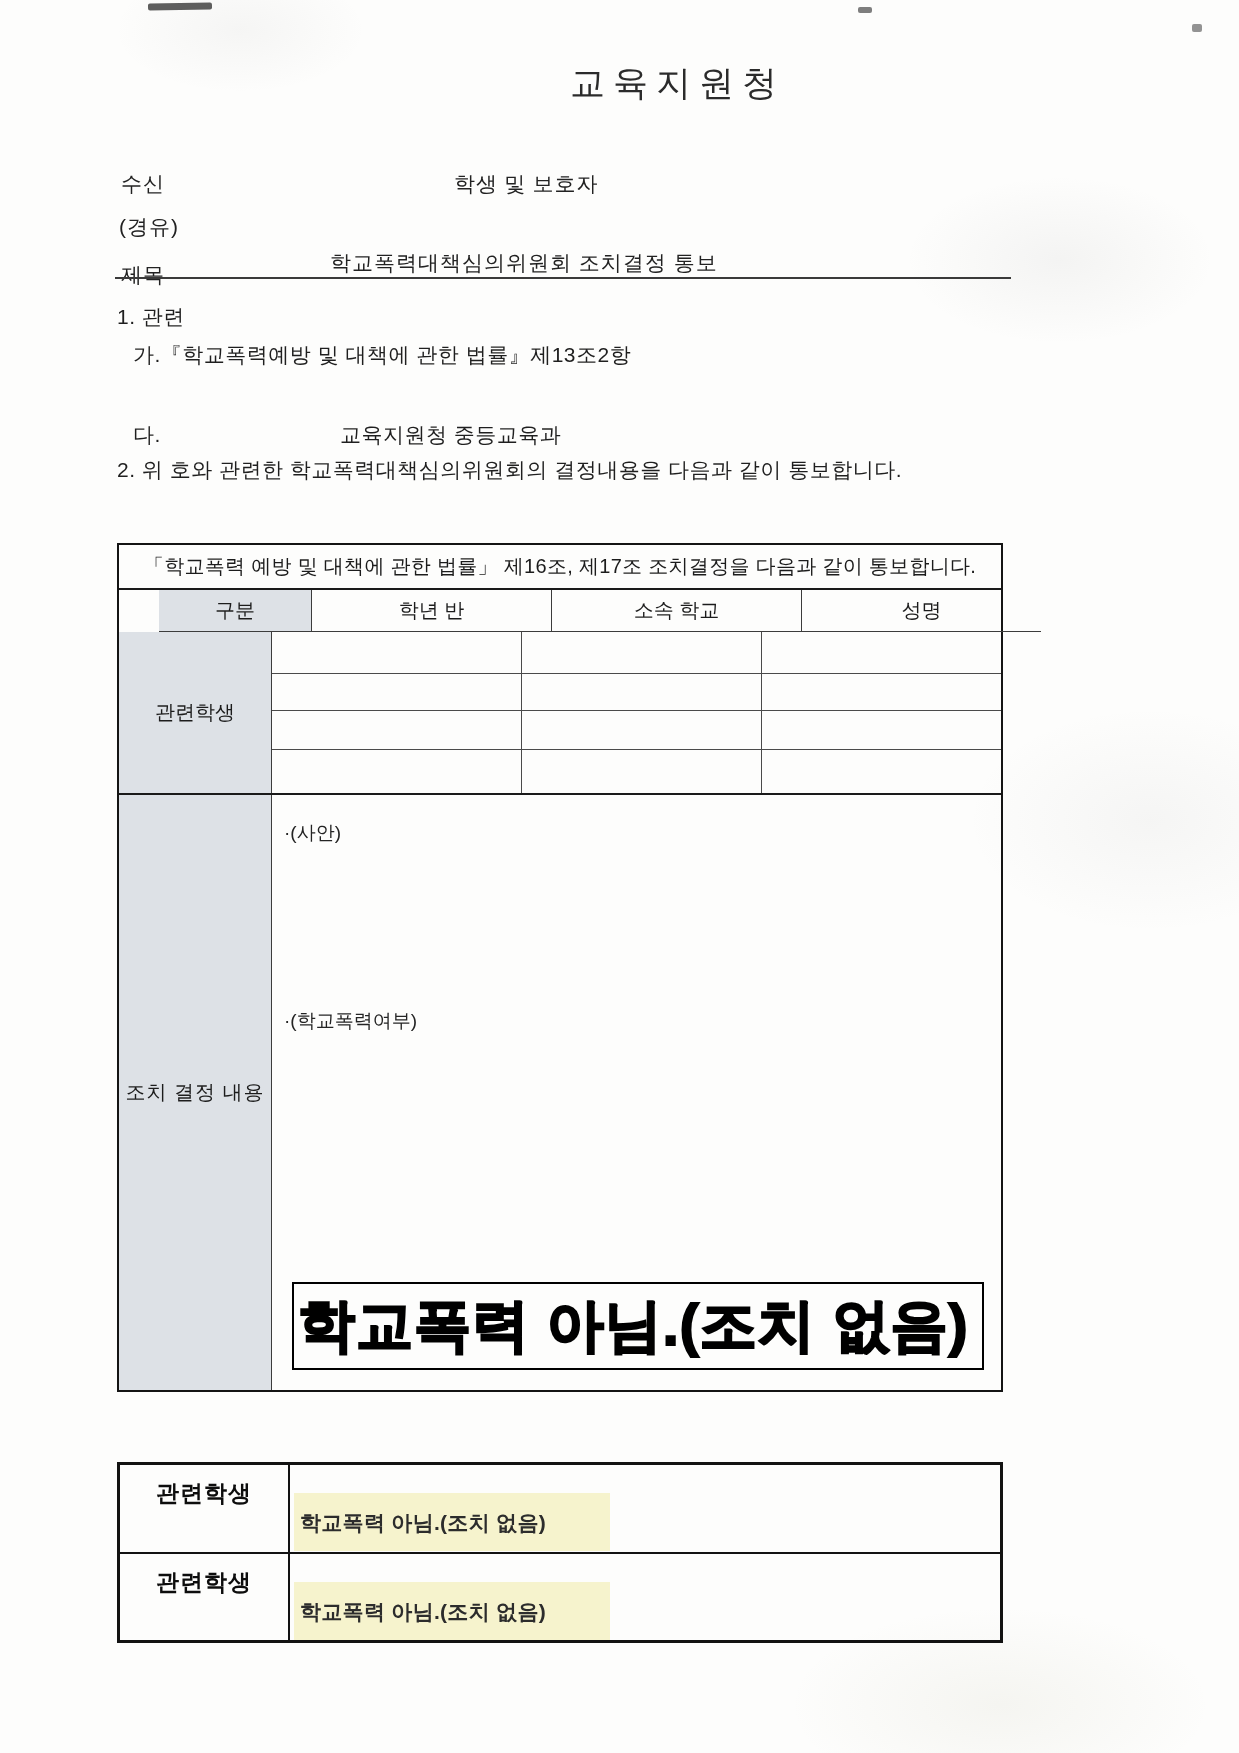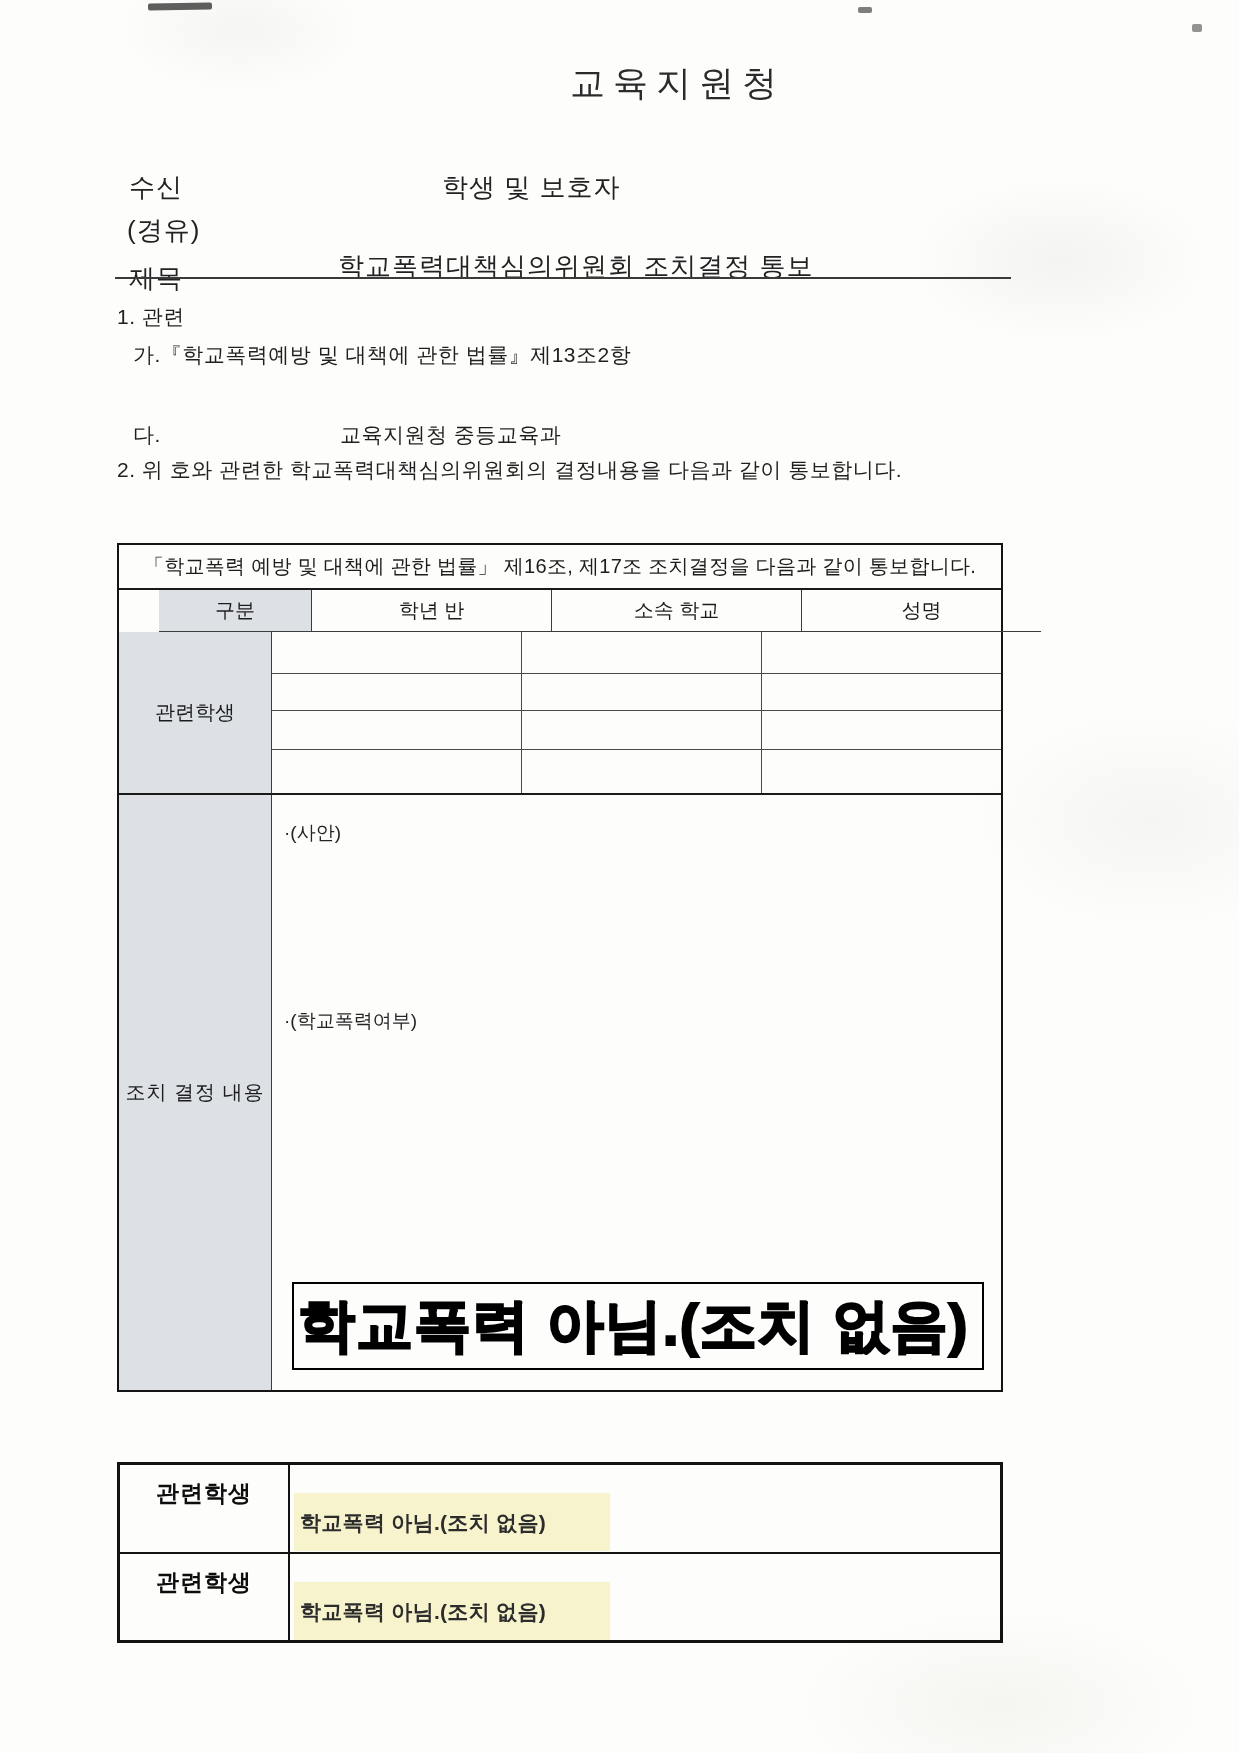--- a/index.html
+++ b/index.html
@@ -32,21 +32,21 @@
   .speck3 { left:1192px; top:24px; width:10px; height:8px; opacity:.5; }
 
   .abs { position:absolute; }
 
   .doc-title {
     left:570px; top:60px;
     font-size:35px; letter-spacing:8px; color:#2b2b2b;
     font-weight:400;
   }
 
-  .fld { font-size:26px; color:#222; letter-spacing:1px;margin-left:8px; }
+  .fld { font-size:21px; color:#222; letter-spacing:1px; }
 
   .subject-rule {
     left:115px; top:277px; width:896px; height:0;
     border-top:2.5px solid #3a3a3a;
   }
 
   .list { font-size:21px; color:#1f1f1f; letter-spacing:0.5px; }
 
   
   .mtable {
@@ -154,21 +154,21 @@
 
 <div class="page">
 
   <div class="speck speck1"></div>
   <div class="speck speck2"></div>
   <div class="speck speck3"></div>
 
   <div class="abs doc-title">교육지원청</div>
 
   <div class="abs fld" style="left:121px; top:170px;">수신</div>
-  <div class="abs fld" style="left:434px; top:170px;">학생 및 보호자</div>
+  <div class="abs fld" style="left:454px; top:170px;font-family:Liberation Serif, serif;">학생 및 보호자</div>
   <div class="abs fld" style="left:119px; top:213px;">(경유)</div>
   <div class="abs fld" style="left:121px; top:261px;">제목</div>
   <div class="abs fld" style="left:330px; top:249px;">학교폭력대책심의위원회 조치결정 통보</div>
   <div class="abs subject-rule"></div>
 
   <div class="abs list" style="left:117px; top:303px;">1. 관련</div>
   <div class="abs list" style="left:133px; top:341px;">가.『학교폭력예방 및 대책에 관한 법률』제13조2항</div>
   <div class="abs list" style="left:133px; top:421px;">다.</div>
   <div class="abs list" style="left:340px; top:421px;">교육지원청 중등교육과</div>
   <div class="abs list" style="left:117px; top:456px;">2. 위 호와 관련한 학교폭력대책심의위원회의 결정내용을 다음과 같이 통보합니다.</div>

